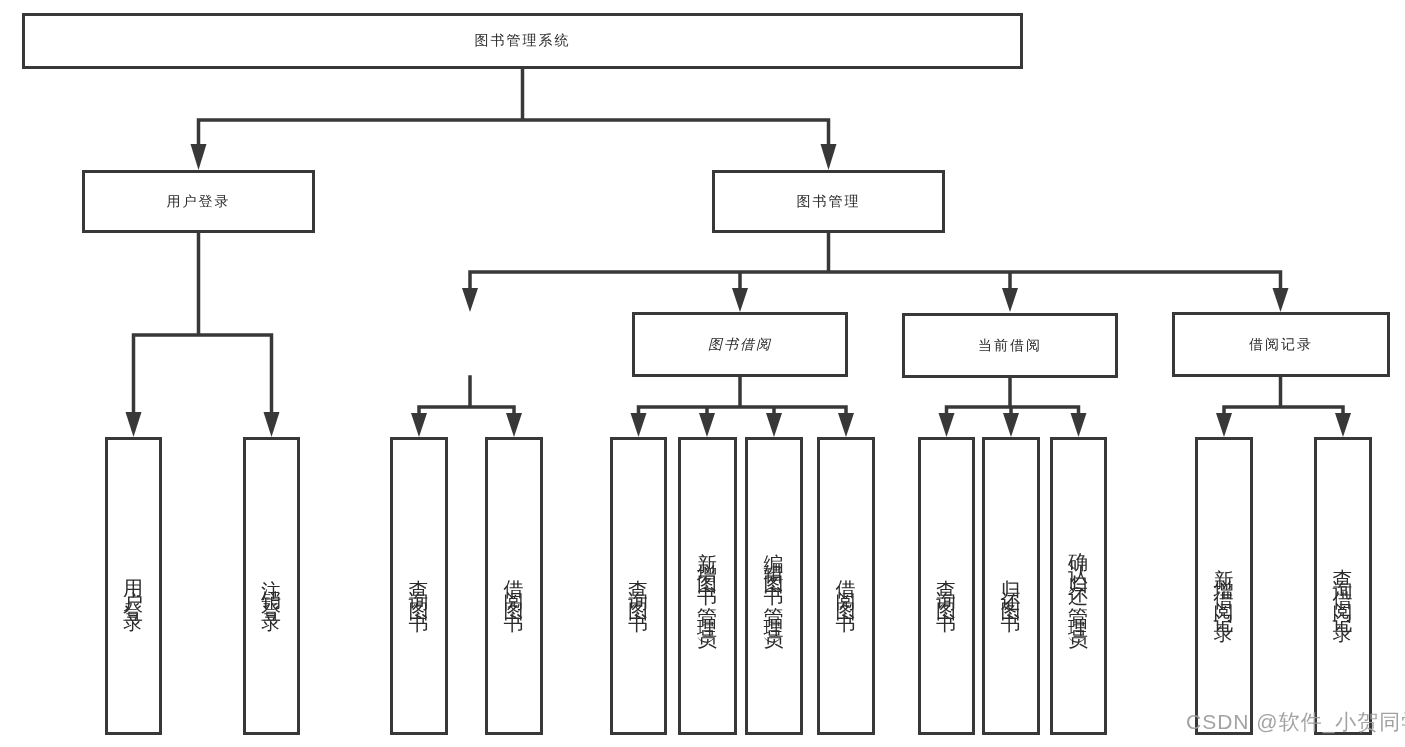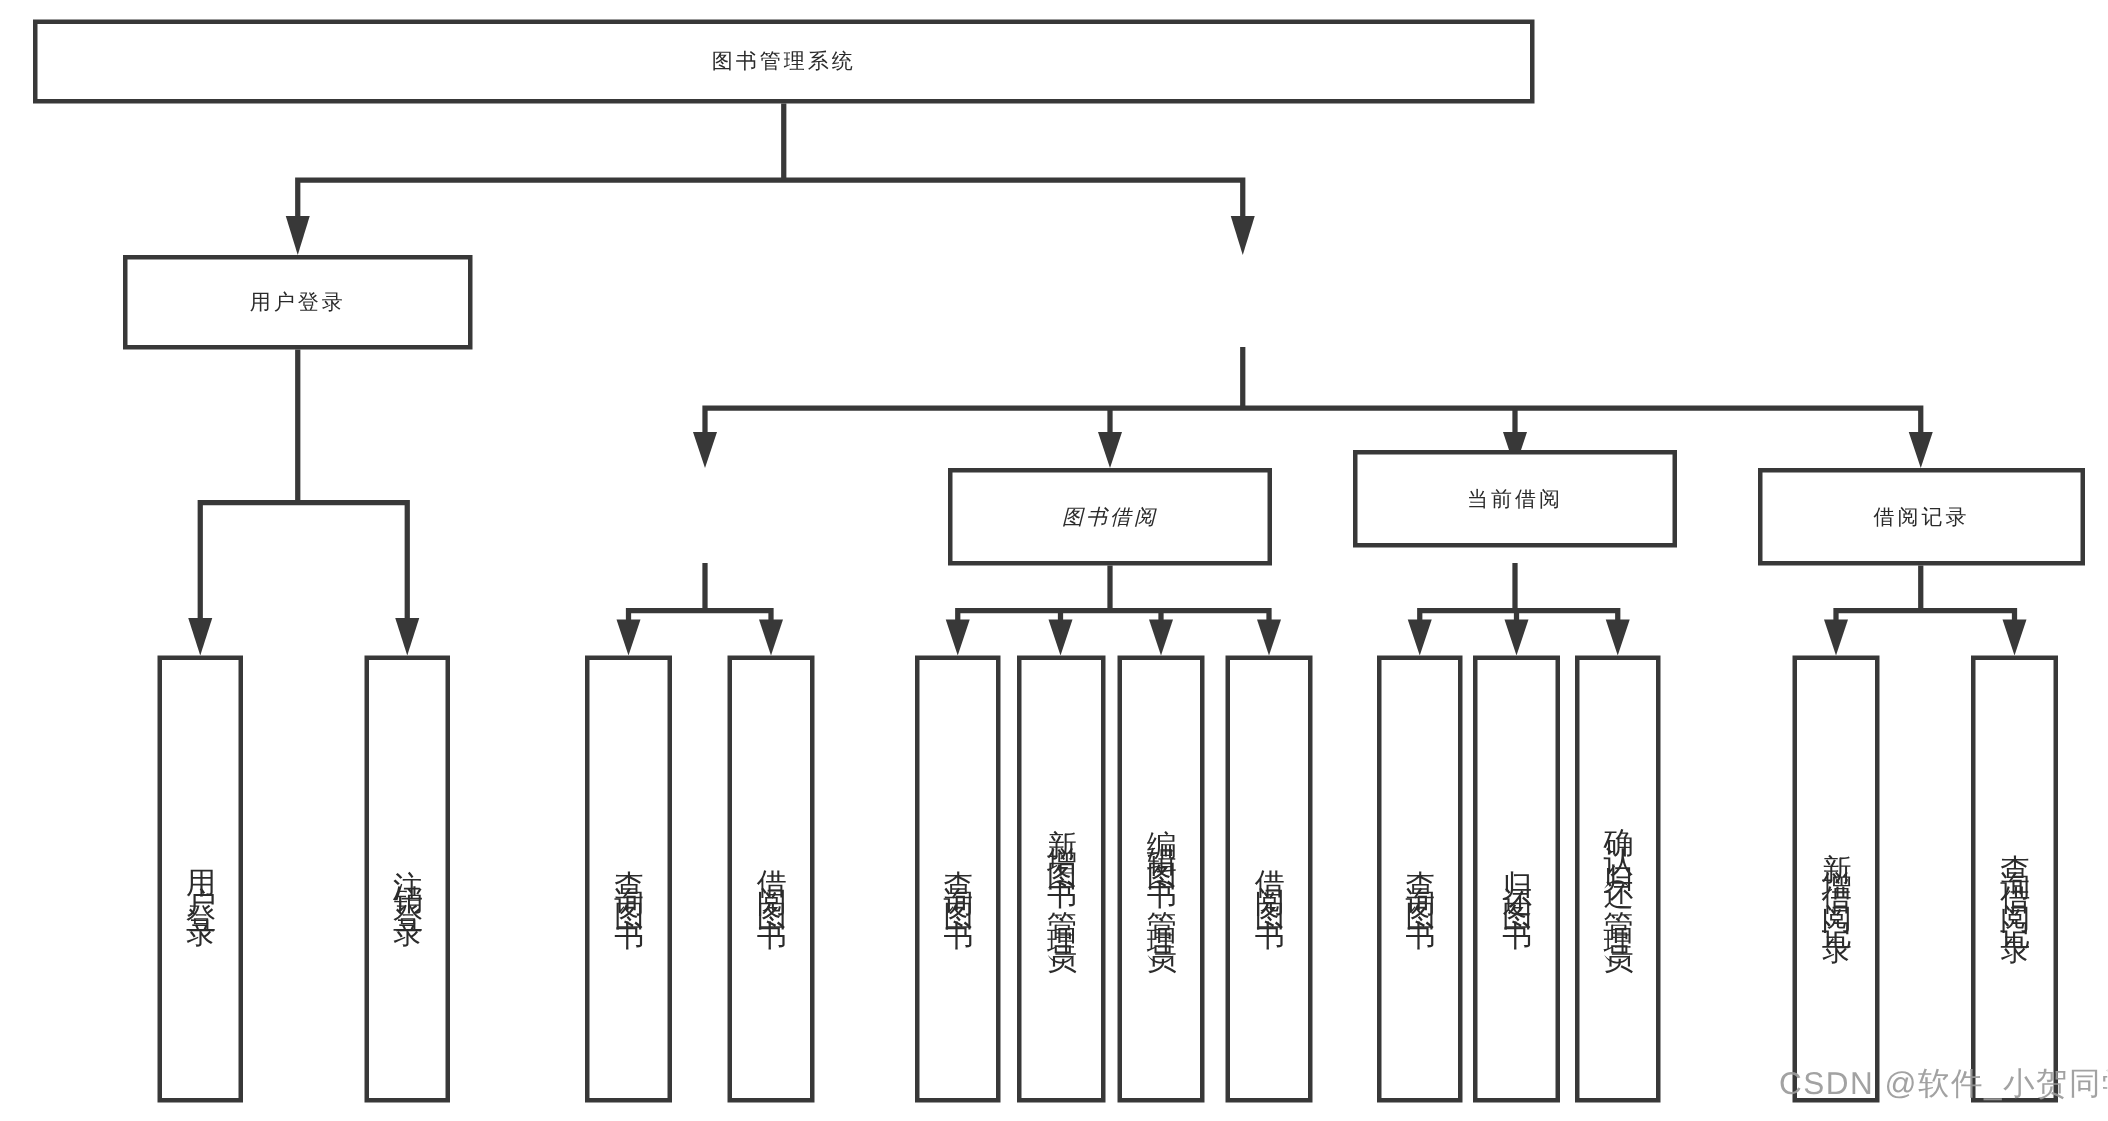--- a/index.html
+++ b/index.html
@@ -125,25 +125,28 @@
     </g>
   </svg>
 
   <div class="node" style="left:22px; top:13px; width:1001px; height:56px;">
     <span class="hlabel">图书管理系统</span>
   </div>
 
   <div class="node" style="left:82px; top:170px; width:233px; height:63px;">
     <span class="hlabel">用户登录</span>
   </div>
+  <div class="node" style="left:712px; top:170px; width:233px; height:63px;">
+    <span class="hlabel">图书管理</span>
+  </div>
 
   <div class="node" style="left:632px; top:312px; width:216px; height:65px;font-style:italic;">
     <span class="hlabel">图书借阅</span>
   </div>
-  <div class="node" style="left:902px; top:300px; width:216px; height:65px;">
+  <div class="node" style="left:902px; top:313px; width:216px; height:65px;">
     <span class="hlabel">当前借阅</span>
   </div>
   <div class="node" style="left:1172px; top:312px; width:218px; height:65px;font-family:Liberation Mono, monospace;">
     <span class="hlabel">借阅记录</span>
   </div>
 
   <div class="node leaf" style="left:105px;">
     <span class="vtext">用户登录</span>
   </div>
   <div class="node leaf" style="left:243px;">

